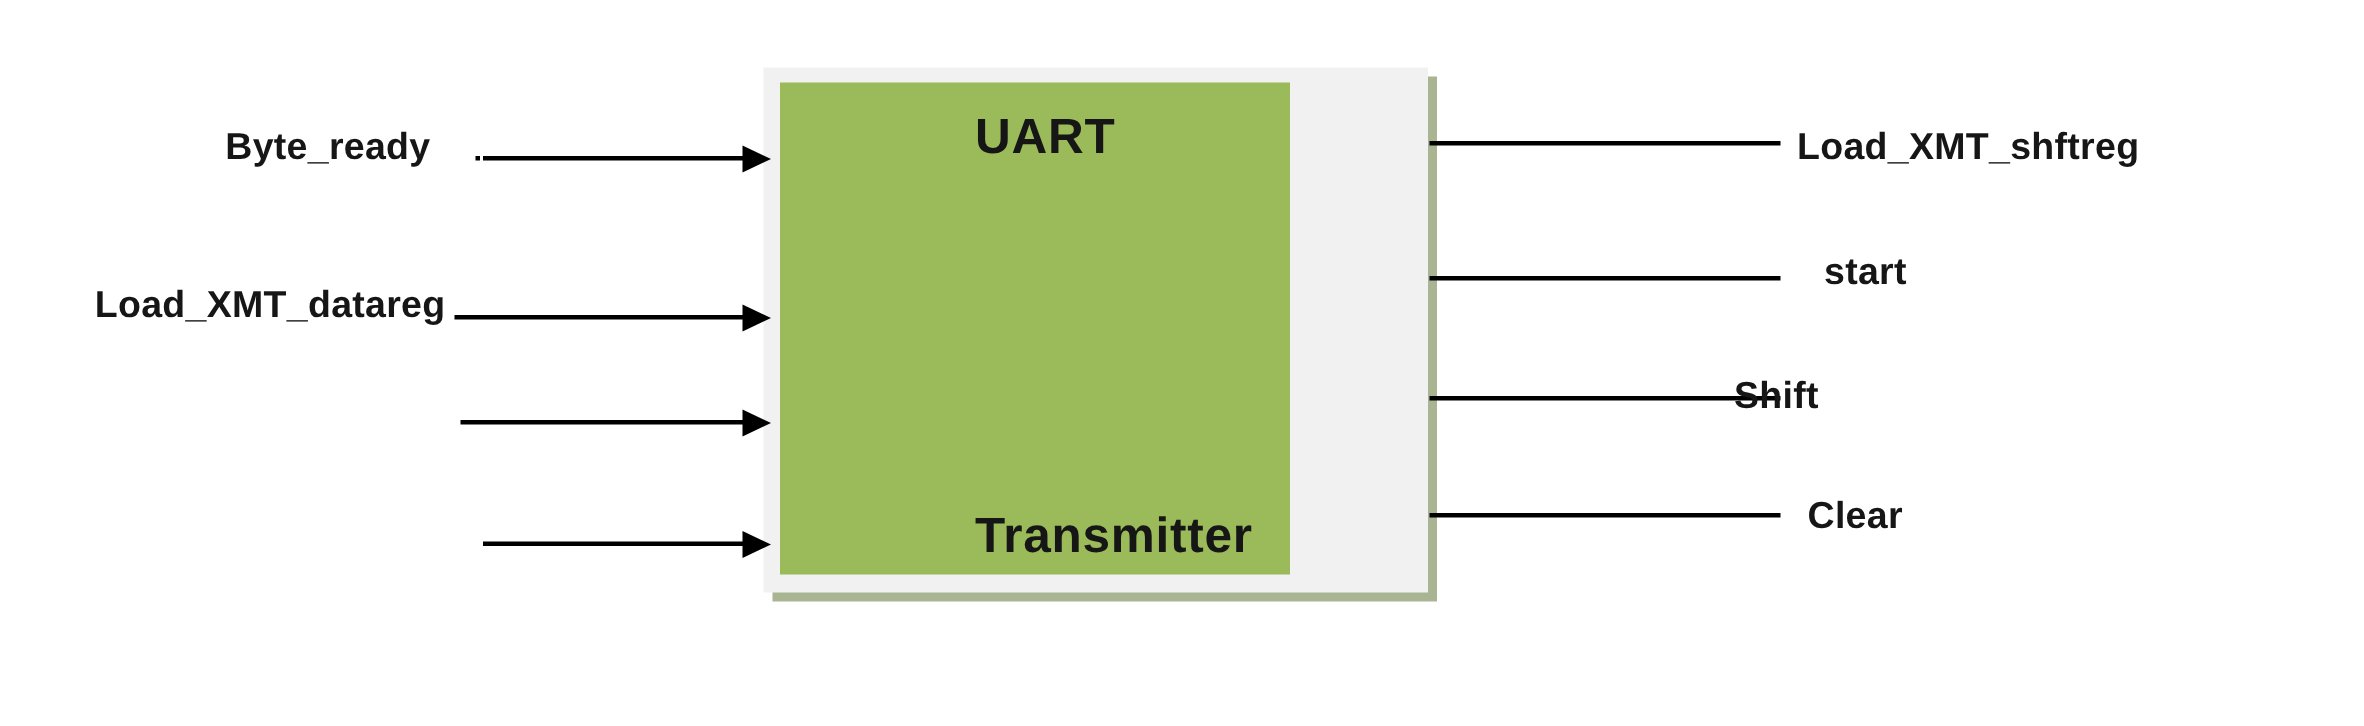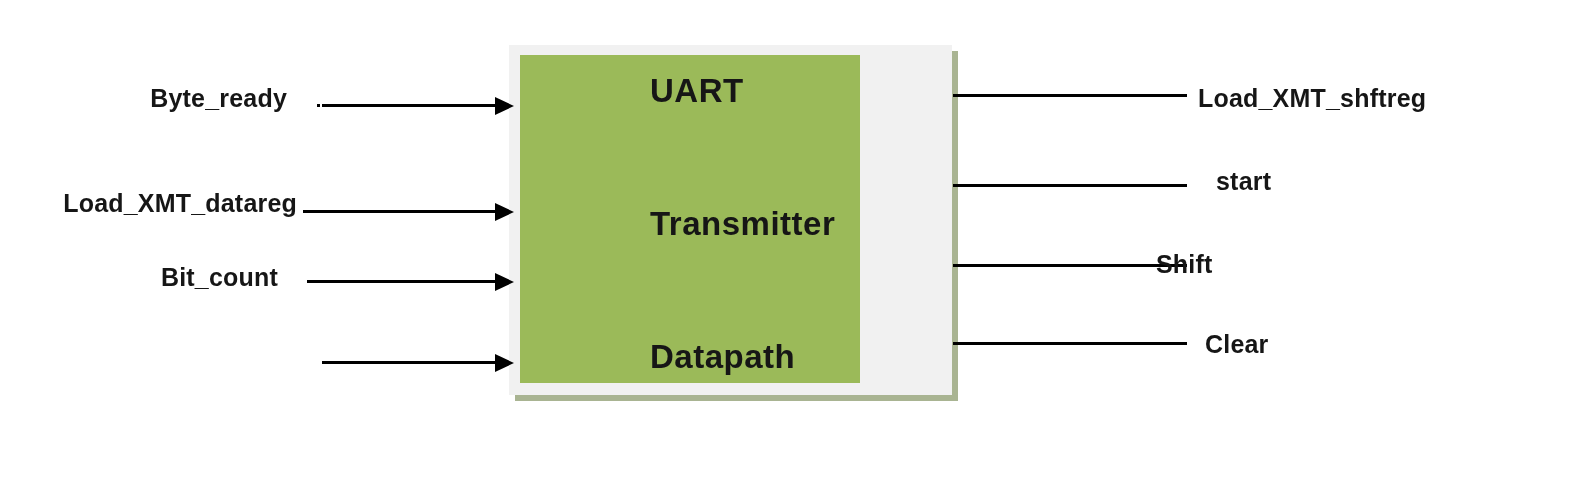--- a/index.html
+++ b/index.html
@@ -97,34 +97,32 @@
 </style>
 </head>
 <body>
 
 <div class="canvas">
 
   <div class="block-frame">
     <div class="block-body">
       <div class="block-line">UART</div>
       <div class="block-line">Transmitter</div>
-      <div class="block-line">Datapath</div>
     </div>
   </div>
 
   <div id="in0-label" class="io-label in-label">Byte_ready</div>
   <div id="in0-dot" class="start-dot"></div>
   <div id="in0-line" class="h-line"></div>
   <div id="in0-head" class="arrow-head"></div>
 
   <div id="in1-label" class="io-label in-label">Load_XMT_datareg</div>
   <div id="in1-line" class="h-line"></div>
   <div id="in1-head" class="arrow-head"></div>
 
-  <div id="in2-label" class="io-label in-label">Bit_count</div>
   <div id="in2-line" class="h-line"></div>
   <div id="in2-head" class="arrow-head"></div>
 
   <div id="in3-line" class="h-line"></div>
   <div id="in3-head" class="arrow-head"></div>
 
   <div id="out0-line" class="h-line"></div>
   <div id="out0-label" class="io-label">Load_XMT_shftreg</div>
 
   <div id="out1-line" class="h-line"></div>

